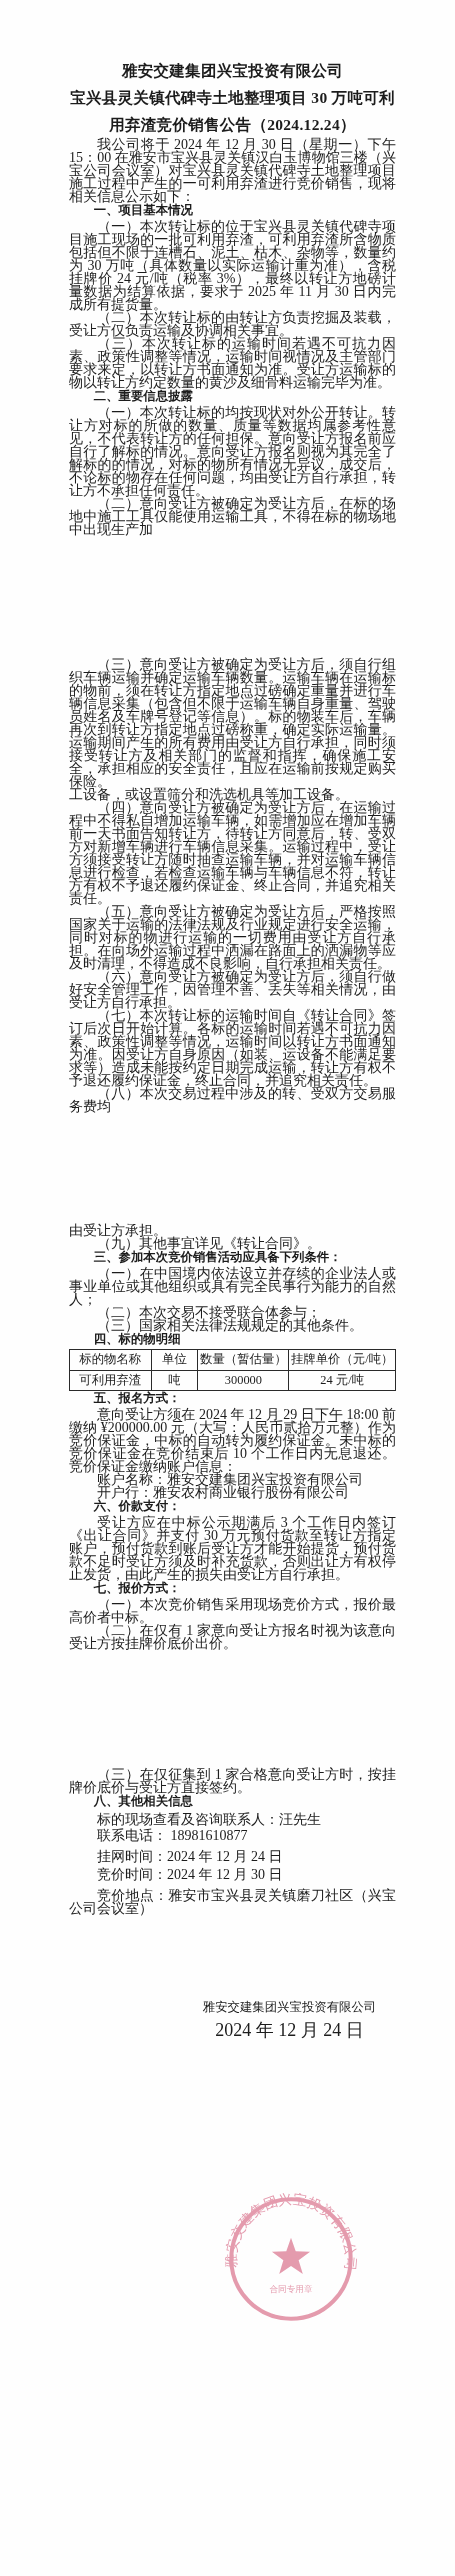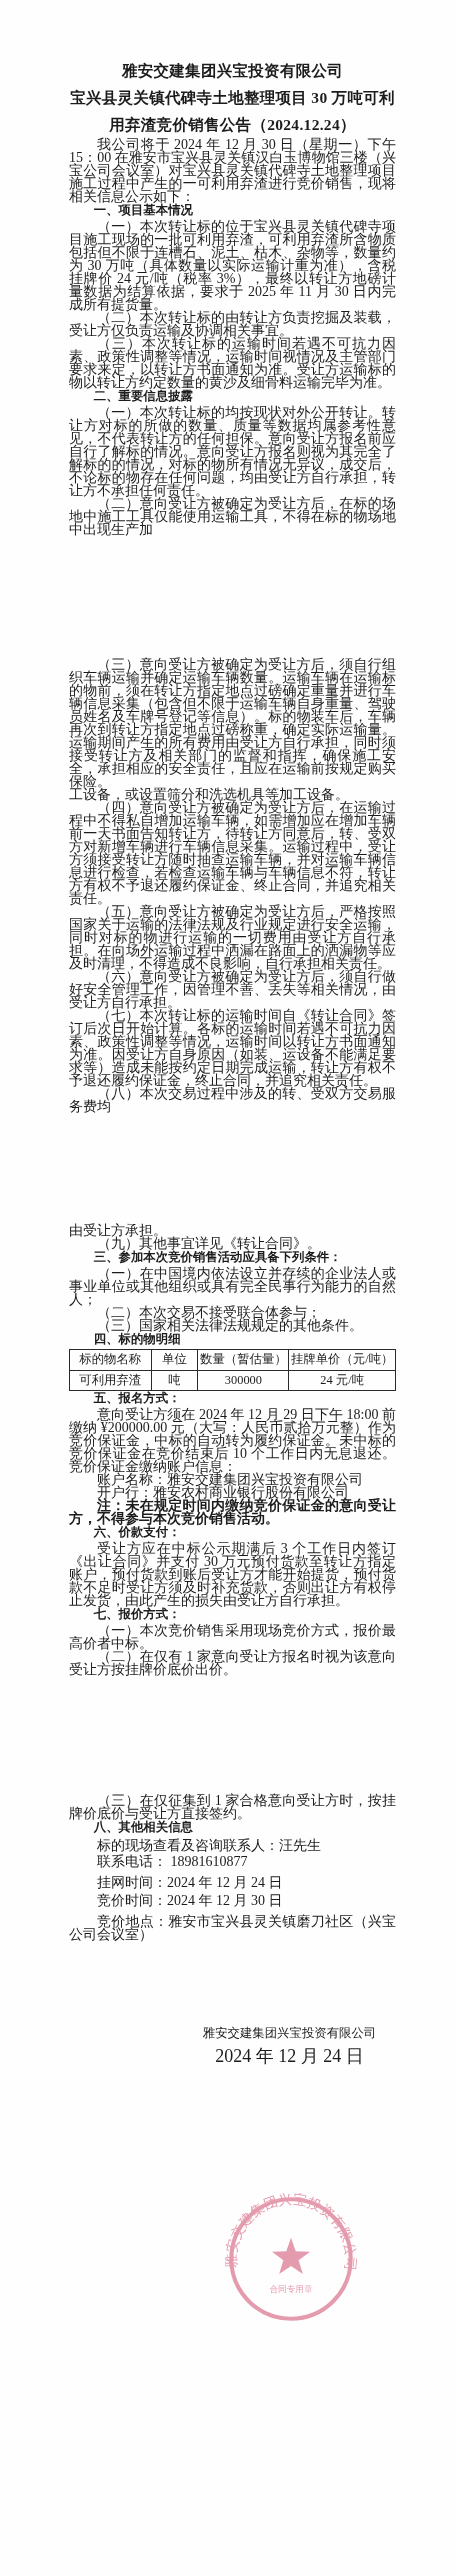--- a/index.html
+++ b/index.html
@@ -168,21 +168,20 @@
           <td>300000</td>
           <td>24 元/吨</td>
         </tr>
       </tbody>
     </table>
 
     <p class="heading">五、报名方式：</p>
     <p class="body-par">意向受让方须在 2024 年 12 月 29 日下午 18:00 前缴纳 ¥200000.00 元（大写：人民币贰拾万元整）作为竞价保证金，中标的自动转为履约保证金。未中标的竞价保证金在竞价结束后 10 个工作日内无息退还。竞价保证金缴纳账户信息：</p>
     <p class="body-par">账户名称：雅安交建集团兴宝投资有限公司</p>
     <p class="body-par">开户行：雅安农村商业银行股份有限公司</p>
-    <p class="body-par bold-par">注：未在规定时间内缴纳竞价保证金的意向受让方，不得参与本次竞价销售活动。</p>
 
     <p class="heading">六、价款支付：</p>
     <p class="body-par">受让方应在中标公示期满后 3 个工作日内签订《出让合同》并支付 30 万元预付货款至转让方指定账户，预付货款到账后受让方才能开始提货，预付货款不足时受让方须及时补充货款，否则出让方有权停止发货，由此产生的损失由受让方自行承担。</p>
 
     <p class="heading">七、报价方式：</p>
     <p class="body-par">（一）本次竞价销售采用现场竞价方式，报价最高价者中标。</p>
     <p class="body-par">（二）在仅有 1 家意向受让方报名时视为该意向受让方按挂牌价底价出价。</p>
 
     <div class="page-gap gap3"></div>
 

